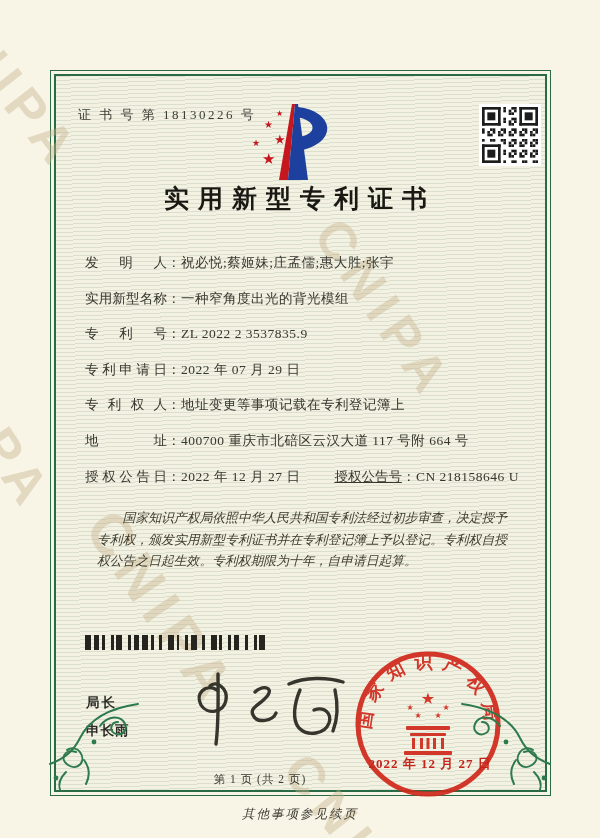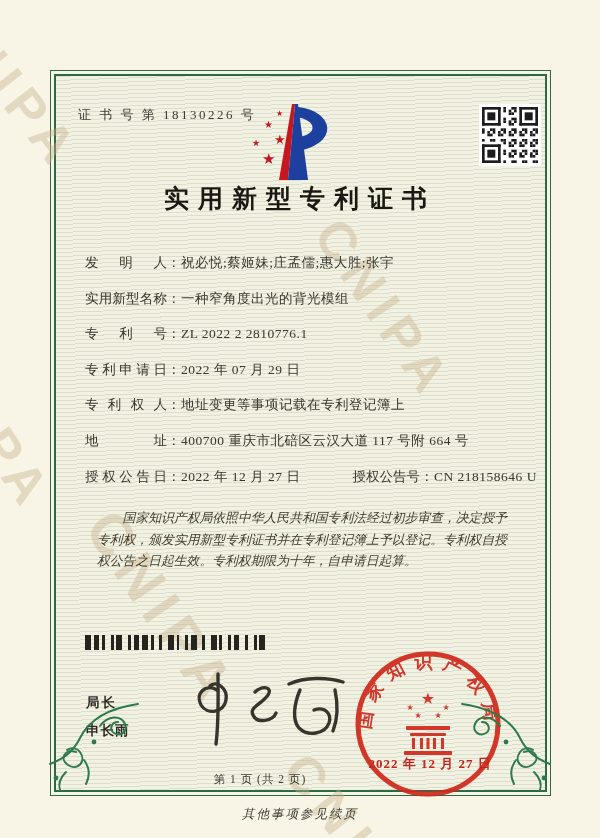--- a/index.html
+++ b/index.html
@@ -41,21 +41,21 @@
   .title{
     position:absolute;left:0;top:182px;width:600px;text-align:center;
     font-size:25px;font-weight:700;letter-spacing:9px;color:#191813;
   }
   
   .fields{position:absolute;left:85px;top:254px;width:440px;font-size:13.5px;color:#38372f;}
   .frow{height:35.6px;line-height:18px;white-space:nowrap;}
   .lbl{display:inline-block;width:82px;text-align:justify;text-align-last:justify;vertical-align:top;}
   .colon{display:inline-block;width:14px;}
   .val{letter-spacing:0.5px;}
-  .frow .second{margin-left:52px;}
+  .frow .second{margin-left:34px;text-decoration:underline;}
   
   .body-text{
     position:absolute;left:85px;top:496px;width:434px;
     font-size:12.8px;line-height:21.5px;color:#403c2d;
     font-style:italic;text-align:justify;
   }
   .body-text p{margin:12px;text-indent:2em;}
   
   .barcode{position:absolute;left:85px;top:635px;width:180px;height:15px;display:flex;}
   .barcode div{height:100%;}
@@ -232,21 +232,21 @@
     <div class="title">实用新型专利证书</div>
 
     <div class="fields">
       <div class="frow">
         <span class="lbl">发明人</span><span class="colon">：</span><span class="val">祝必悦;蔡姬妹;庄孟儒;惠大胜;张宇</span>
       </div>
       <div class="frow">
         <span class="lbl">实用新型名称</span><span class="colon">：</span><span class="val">一种窄角度出光的背光模组</span>
       </div>
       <div class="frow">
-        <span class="lbl">专利号</span><span class="colon">：</span><span class="val">ZL 2022 2 2810776.1</span>
+        <span class="lbl">专利号</span><span class="colon">：</span><span class="val">ZL 2022 2 3537835.9</span>
       </div>
       <div class="frow">
         <span class="lbl">专利申请日</span><span class="colon">：</span><span class="val">2022 年 07 月 29 日</span>
       </div>
       <div class="frow">
         <span class="lbl">专利权人</span><span class="colon">：</span><span class="val">地址变更等事项记载在专利登记簿上</span>
       </div>
       <div class="frow">
         <span class="lbl">地址</span><span class="colon">：</span><span class="val">400700 重庆市北碚区云汉大道 117 号附 664 号</span>
       </div>

